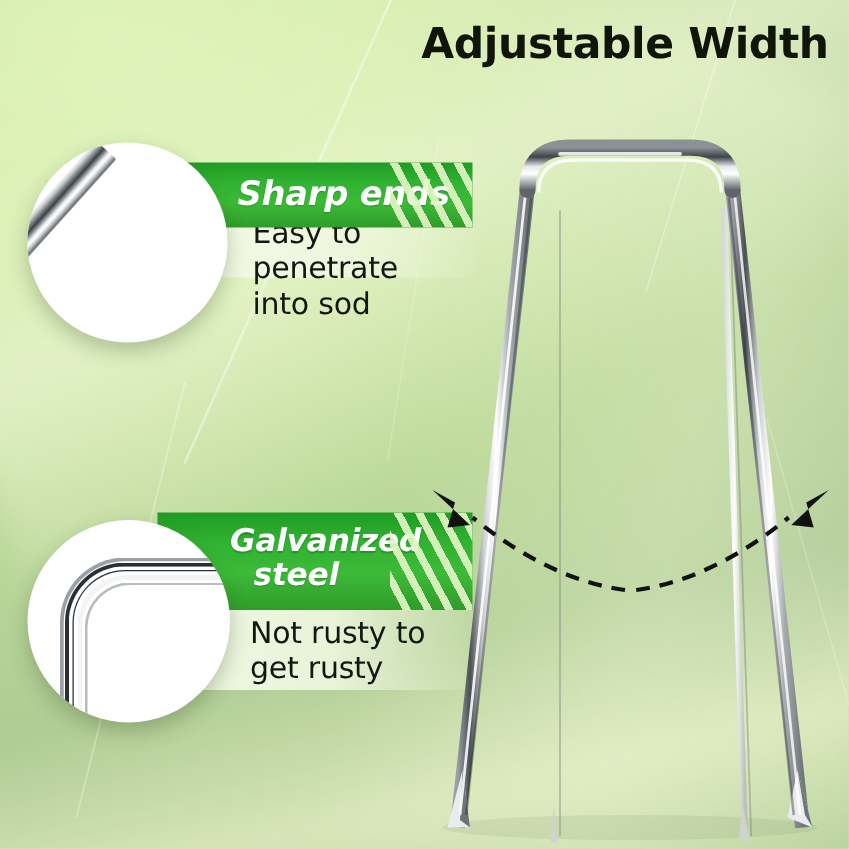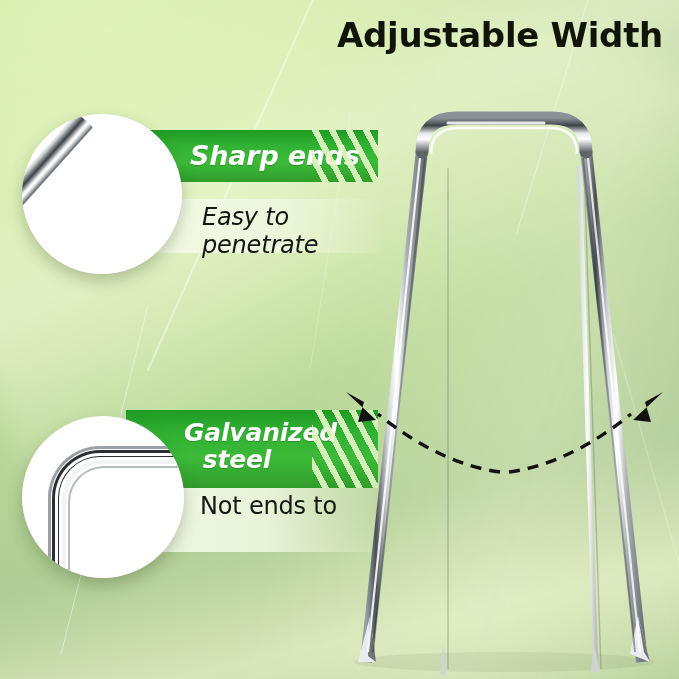--- a/index.html
+++ b/index.html
@@ -213,23 +213,22 @@
     font-size: 24px;
     line-height: 1.18;
     letter-spacing: -0.2px;
     background: linear-gradient(to right,
         rgba(244,250,232,0.95) 0%,
         rgba(240,248,226,0.88) 55%,
         rgba(230,243,200,0.10) 100%);
     box-sizing: border-box;
   }
   .feature.f1 .desc {
-    left: 110px; top: 91px; width: 252px; height: 54px;
+    left: 110px; top: 60px; width: 252px; height: 54px;
     padding: 4px 0 0 74px;
-    font-style: italic;
   }
   .feature.f2 .desc {
     left: 108px; top: 90px; width: 254px; height: 64px;
     padding: 4px 0 0 74px;
   }
   .desc .ln { display: block; }
 
   
   .staple { position: absolute; left: 330px; top: 96px; width: 349px; height: 583px; z-index: 2; }
 
@@ -328,20 +327,21 @@
 
     <div class="circle">
       <div class="spike-wrap">
         <div class="spike-rod"></div>
 
       </div>
     </div>
 
     <div class="desc">
       <span class="ln">Easy to penetrate</span>
+      <span class="ln">into sod</span>
     </div>
 
     <div class="banner">
       <span>Sharp ends</span>
       <span class="stripes"></span>
     </div>
   </div>
 
   <div class="feature f2">
 
@@ -349,21 +349,22 @@
       <div class="bend-wrap">
         <div class="bend-rod sh"></div>
         <div class="bend-rod"></div>
         <div class="bend-rod hi"></div>
         <div class="bend-rod in1"></div>
         <div class="bend-rod in2"></div>
       </div>
     </div>
 
     <div class="desc">
-      <span class="ln">Not ends to</span>
+      <span class="ln">Not rusty to</span>
+      <span class="ln">get rusty</span>
     </div>
 
     <div class="banner">
       <span>Galvanized</span>
       <span class="b2">steel</span>
       <span class="stripes"></span>
     </div>
   </div>
 
 </div>

